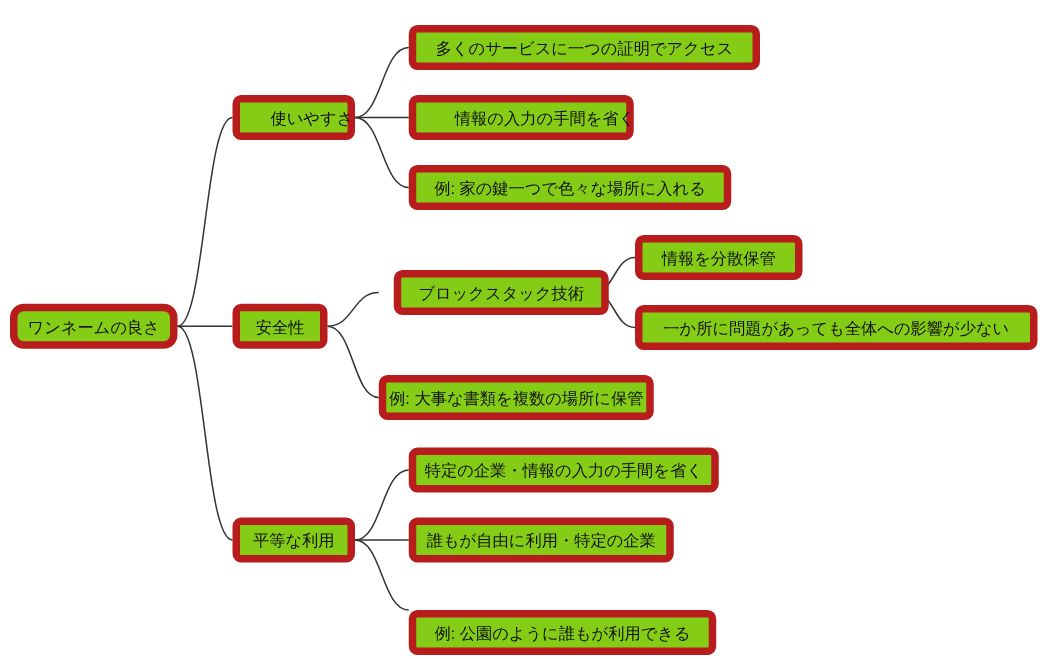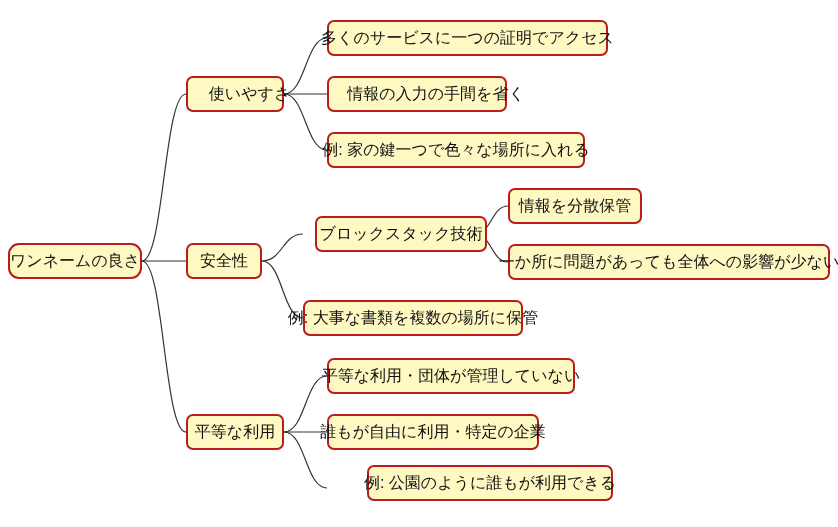--- a/index.html
+++ b/index.html
@@ -21,25 +21,25 @@
     position: absolute;
     left: 0;
     top: 0;
     width: 838px;
     height: 527px;
     pointer-events: none;
   }
   .node {
     position: absolute;
     box-sizing: border-box;
-    background: #fef9c3;
-    border: 2px solid #b91c1c;
+    background: #84cc16;
+    border: 6px solid #b91c1c;
     border-radius: 7px;
     color: #111111;
-    font-size: 16px;
+    font-size: 13px;
     line-height: 1;
     display: flex;
     align-items: center;
     justify-content: center;
     white-space: nowrap;
     padding: 0 10px;
   }
 </style>
 </head>
 <body>
@@ -65,17 +65,17 @@
       <div class="node" style="left: 186px; top: 76px; width: 98px; height: 36px; padding-left: 39px;">使いやすさ</div>
       <div class="node" style="left: 327px; top: 20px; width: 281px; height: 36px;">多くのサービスに一つの証明でアクセス</div>
       <div class="node" style="left: 327px; top: 76px; width: 180px; height: 36px; padding-left: 48px;">情報の入力の手間を省く</div>
       <div class="node" style="left: 327px; top: 132px; width: 258px; height: 36px;">例: 家の鍵一つで色々な場所に入れる</div>
       <div class="node" style="left: 186px; top: 243px; width: 76px; height: 36px;">安全性</div>
       <div class="node" style="left: 303px; top: 216px; width: 172px; height: 36px; margin-left: 12px;">ブロックスタック技術</div>
       <div class="node" style="left: 508px; top: 188px; width: 134px; height: 36px;">情報を分散保管</div>
       <div class="node" style="left: 508px; top: 244px; width: 322px; height: 36px;">一か所に問題があっても全体への影響が少ない</div>
       <div class="node" style="left: 303px; top: 300px; width: 220px; height: 36px;">例: 大事な書類を複数の場所に保管</div>
       <div class="node" style="left: 186px; top: 414px; width: 98px; height: 36px;">平等な利用</div>
-      <div class="node" style="left: 327px; top: 358px; width: 248px; height: 36px;">平等な利用・団体が管理していない</div>
+      <div class="node" style="left: 327px; top: 358px; width: 248px; height: 36px;">特定の企業・情報の入力の手間を省く</div>
       <div class="node" style="left: 327px; top: 414px; width: 212px; height: 36px;">誰もが自由に利用・特定の企業</div>
-      <div class="node" style="left: 327px; top: 465px; width: 246px; height: 36px; margin-left: 40px;">例: 公園のように誰もが利用できる</div>
+      <div class="node" style="left: 327px; top: 488px; width: 246px; height: 36px;">例: 公園のように誰もが利用できる</div>
     </div>
 </div>
 
 </body></html>

